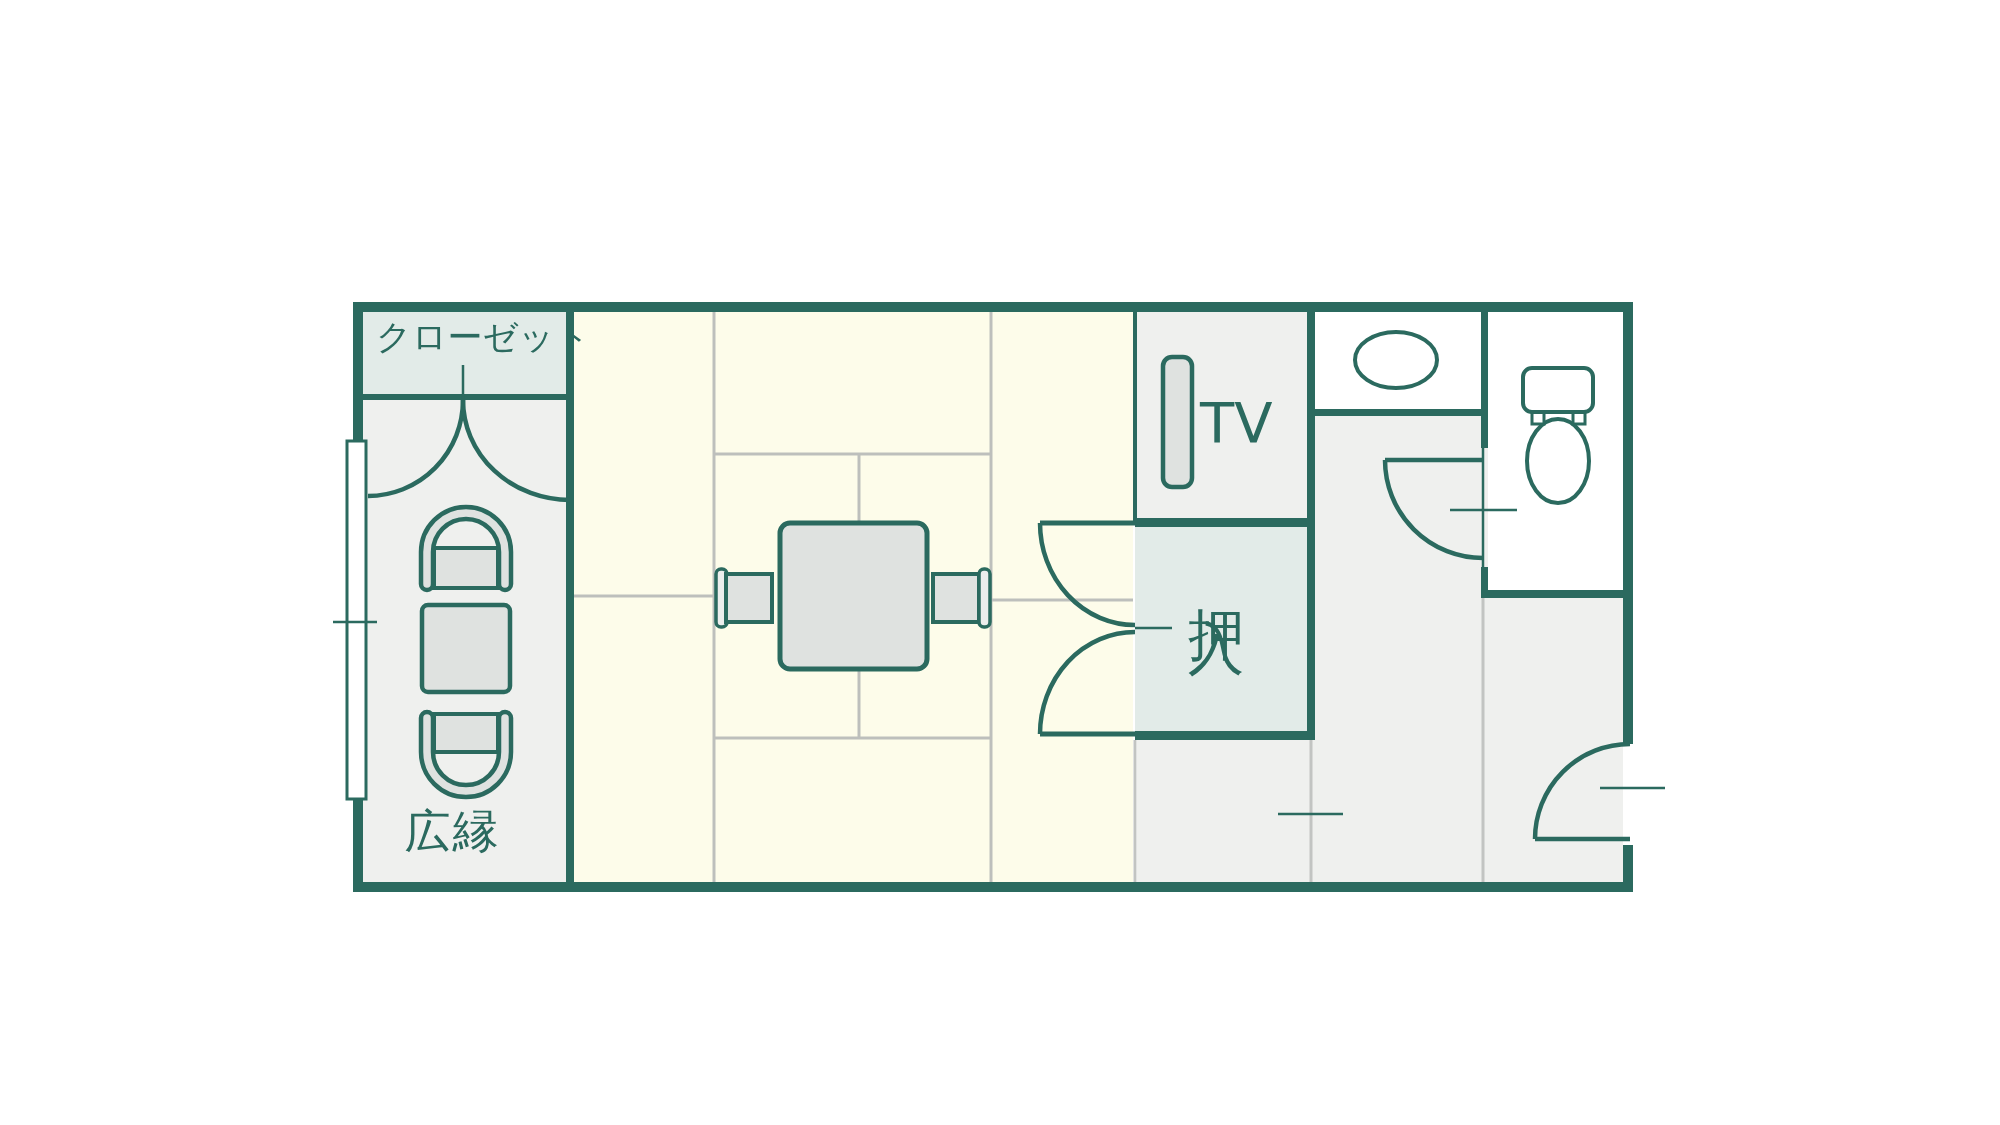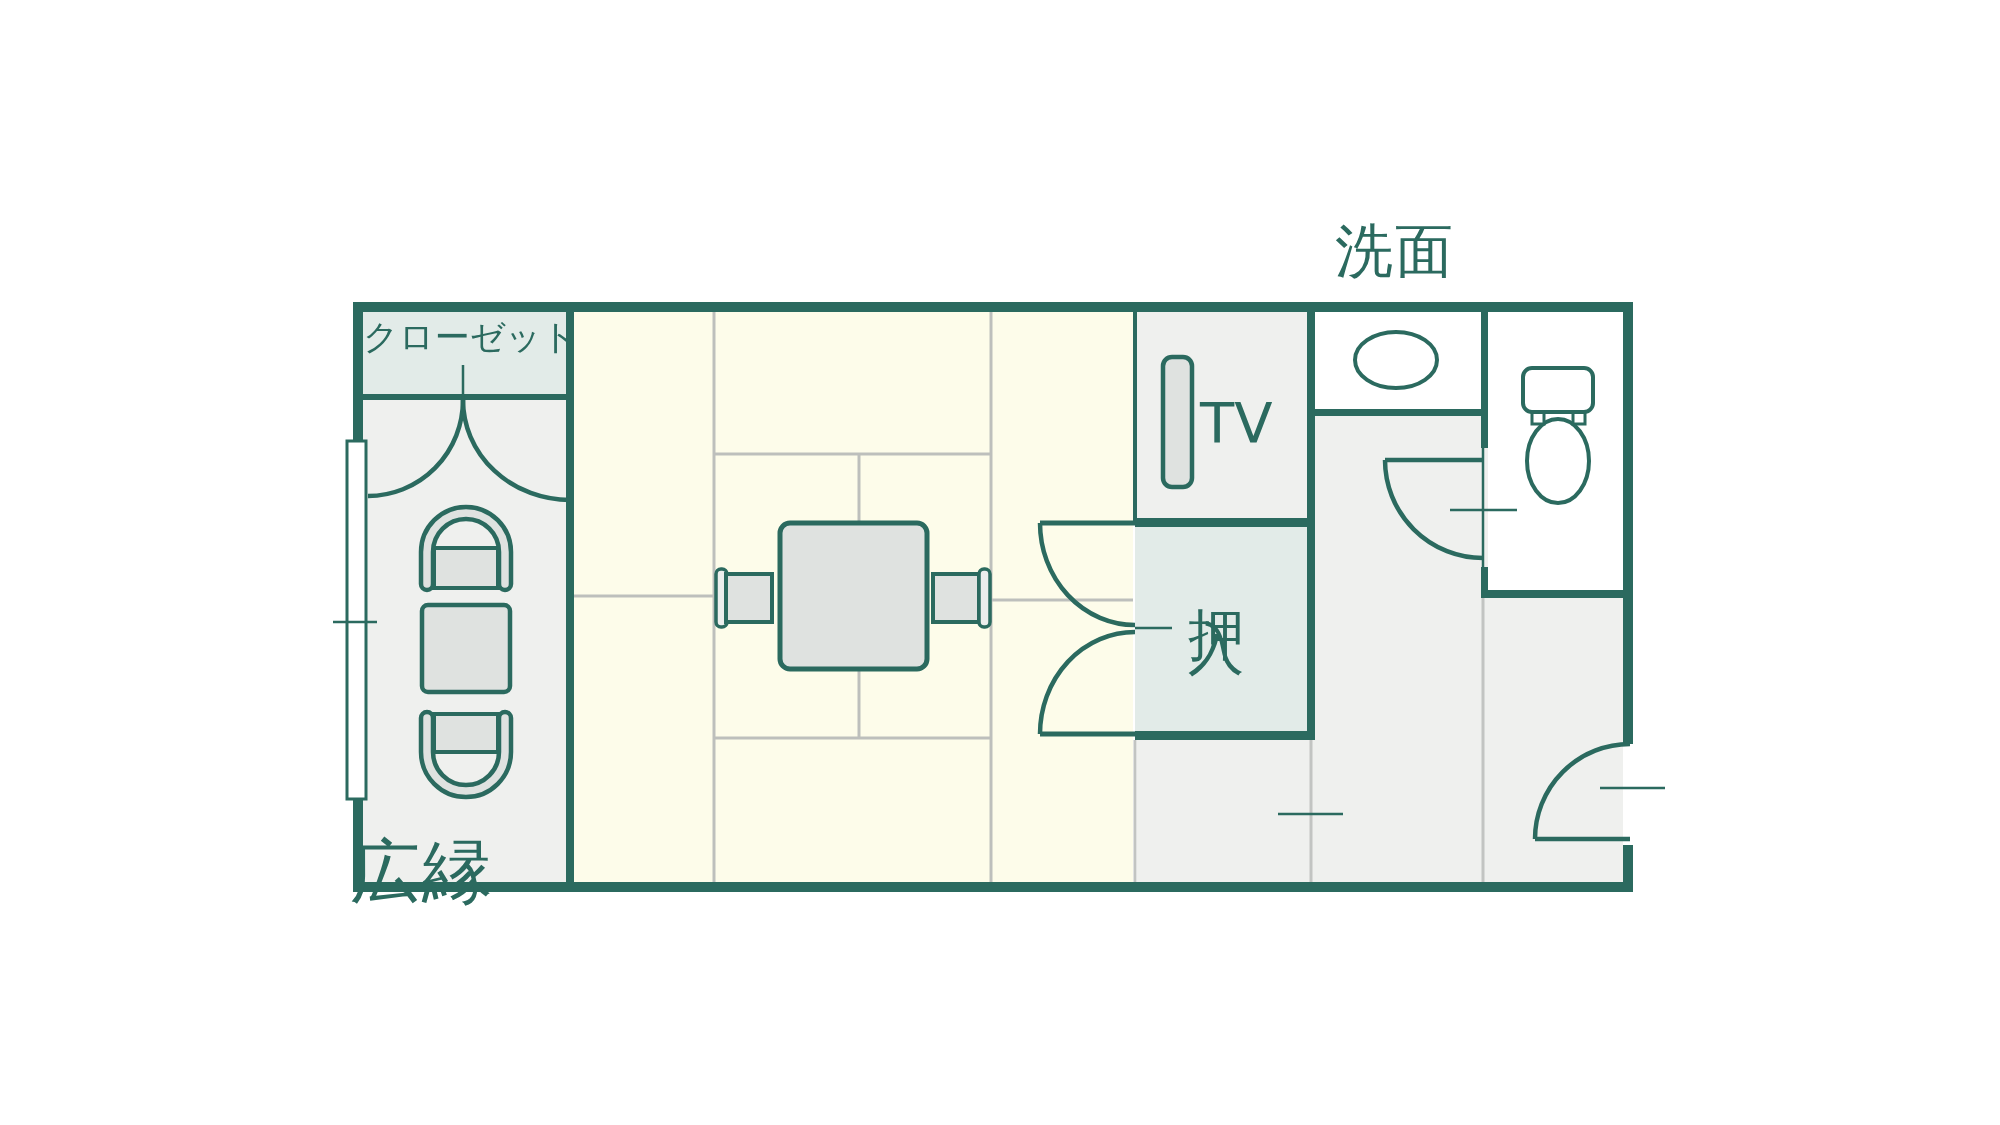--- a/index.html
+++ b/index.html
@@ -21,22 +21,22 @@
   .plan{position:absolute;left:0;top:0;width:2000px;height:1125px;}
   svg{position:absolute;left:0;top:0;}
   .wallrect{fill:var(--wall);}
   .stroke{stroke:var(--wall);fill:none;}
   .matline{stroke:var(--matline);stroke-width:3;fill:none;}
   .divline{stroke:var(--divline);stroke-width:3;fill:none;}
   .label{
     position:absolute;color:var(--wall);
     line-height:1.1;white-space:nowrap;text-align:right;
   }
-  .label-closet{left:363px;top:318px;width:240px;text-align:left;font-size:35px;}
-  .label-hiroen{left:350px;top:806px;width:205px;text-align:left;font-size:70px;letter-spacing:2px;margin-top:28px;}
+  .label-closet{left:363px;top:318px;width:240px;text-align:center;font-size:35px;}
+  .label-hiroen{left:350px;top:806px;width:205px;text-align:center;font-size:46px;letter-spacing:2px;}
   .label-senmen{left:1300px;top:220px;width:190px;text-align:center;font-size:58px;letter-spacing:2px;}
   .label-tv{left:1200px;top:392px;font-size:56px;}
   .label-oshiire{
     left:1186px;top:564px;font-size:56px;
     writing-mode:vertical-rl;text-orientation:upright;letter-spacing:10px;
   }
 </style>
 </head>
 <body>
 
@@ -124,17 +124,16 @@
     <ellipse cx="1396" cy="360" rx="41" ry="28" fill="#FFFFFF" stroke="var(--wall)" stroke-width="4"></ellipse>
 
     <ellipse cx="1558" cy="461" rx="31" ry="42" fill="#FFFFFF" stroke="var(--wall)" stroke-width="4"></ellipse>
     <rect x="1532" y="411" width="12" height="13" fill="#FFFFFF" stroke="var(--wall)" stroke-width="3"></rect>
     <rect x="1573" y="411" width="12" height="13" fill="#FFFFFF" stroke="var(--wall)" stroke-width="3"></rect>
     <rect x="1523" y="368" width="70" height="44" rx="9" fill="#FFFFFF" stroke="var(--wall)" stroke-width="4"></rect>
   </svg>
 
   <div class="label label-closet">クローゼット</div>
   <div class="label label-hiroen">広縁</div>
-  <div class="label label-senmen">洗面</div>
   <div class="label label-tv">TV</div>
   <div class="label label-oshiire">押入</div>
 
 </div>
 
 </body></html>

